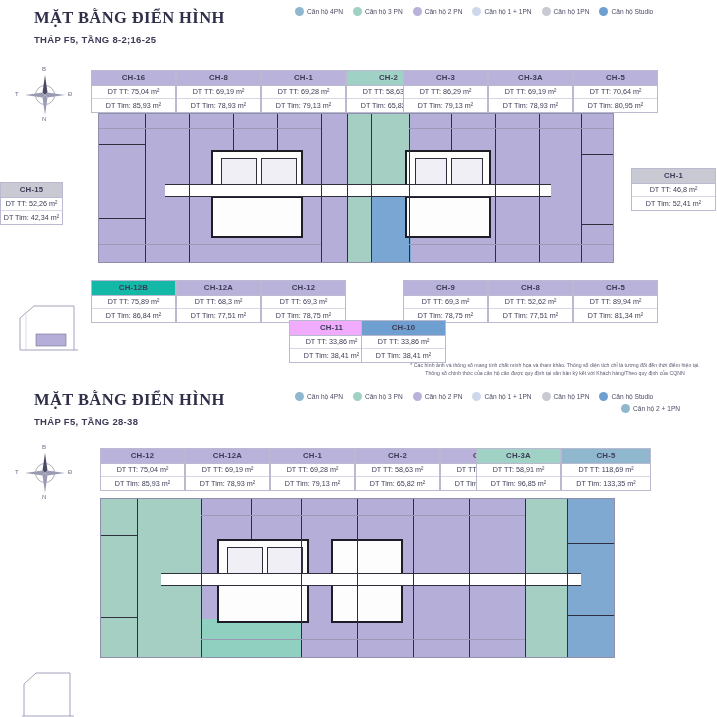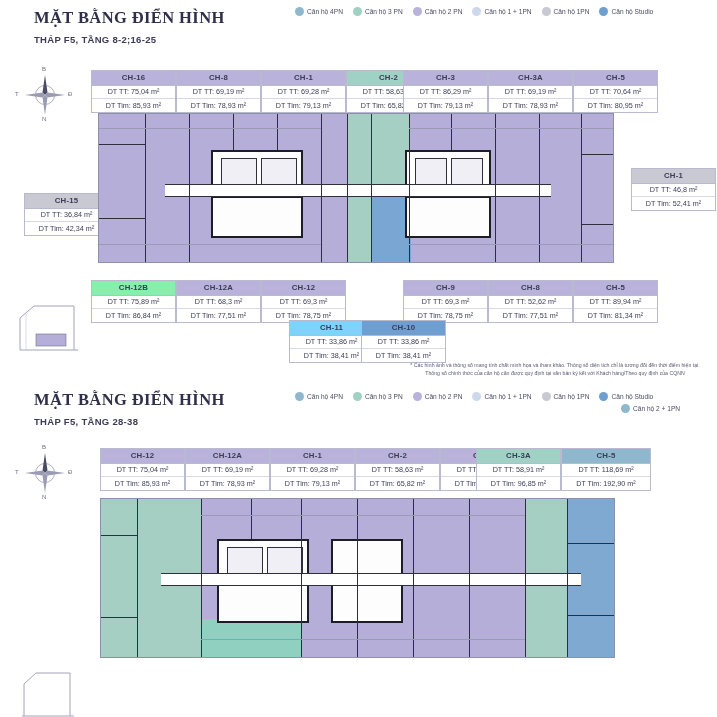--- a/index.html
+++ b/index.html
@@ -174,23 +174,23 @@
     <div class="hd" style="background:#b9b2db;">CH-3A</div>
     <div class="rw">DT TT: 69,19 m²</div>
     <div class="rw">DT Tim: 78,93 m²</div>
   </div>
   <div class="ubox" style="left:573px;top:70px;width:85px;">
     <div class="hd" style="background:#b9b2db;">CH-5</div>
     <div class="rw">DT TT: 70,64 m²</div>
     <div class="rw">DT Tim: 80,95 m²</div>
   </div>
 
-  <div class="ubox" style="left:24px;top:182px;width:85px;margin-top:11px;">
+  <div class="ubox" style="left:0;top:182px;width:63px;">
     <div class="hd" style="background:#c9c9d4;">CH-15</div>
-    <div class="rw">DT TT: 36,84 m²</div>
+    <div class="rw">DT TT: 52,26 m²</div>
     <div class="rw">DT Tim: 42,34 m²</div>
   </div>
 
   <div class="ubox" style="left:631px;top:168px;width:85px;">
     <div class="hd" style="background:#c9c9d4;">CH-1</div>
     <div class="rw">DT TT: 46,8 m²</div>
     <div class="rw">DT Tim: 52,41 m²</div>
   </div>
 
   <div class="plan" style="left:98px;top:113px;width:516px;height:150px;">
@@ -228,21 +228,21 @@
     <div class="wall" style="left:0;top:104px;width:46px;height:1.2px;"></div>
     <div class="wall" style="left:482px;top:40px;width:34px;height:1.2px;"></div>
     <div class="wall" style="left:482px;top:110px;width:34px;height:1.2px;"></div>
     <div class="roomline" style="left:0;top:14px;width:222px;height:0.8px;"></div>
     <div class="roomline" style="left:0;top:130px;width:222px;height:0.8px;"></div>
     <div class="roomline" style="left:310px;top:14px;width:206px;height:0.8px;"></div>
     <div class="roomline" style="left:310px;top:130px;width:206px;height:0.8px;"></div>
   </div>
 
   <div class="ubox" style="left:91px;top:280px;width:85px;">
-    <div class="hd" style="background:#86efac;">CH-12B</div>
+    <div class="hd" style="background:#14b8a6;">CH-12B</div>
     <div class="rw">DT TT: 75,89 m²</div>
     <div class="rw">DT Tim: 86,84 m²</div>
   </div>
   <div class="ubox" style="left:176px;top:280px;width:85px;">
     <div class="hd" style="background:#b9b2db;">CH-12A</div>
     <div class="rw">DT TT: 68,3 m²</div>
     <div class="rw">DT Tim: 77,51 m²</div>
   </div>
   <div class="ubox" style="left:261px;top:280px;width:85px;">
     <div class="hd" style="background:#b9b2db;">CH-12</div>
@@ -259,21 +259,21 @@
     <div class="rw">DT TT: 52,62 m²</div>
     <div class="rw">DT Tim: 77,51 m²</div>
   </div>
   <div class="ubox" style="left:573px;top:280px;width:85px;">
     <div class="hd" style="background:#b9b2db;">CH-5</div>
     <div class="rw">DT TT: 89,94 m²</div>
     <div class="rw">DT Tim: 81,34 m²</div>
   </div>
 
   <div class="ubox" style="left:289px;top:320px;width:85px;">
-    <div class="hd" style="background:#7dd3fc;">CH-11</div>
+    <div class="hd" style="background:#f0abfc;">CH-11</div>
     <div class="rw">DT TT: 33,86 m²</div>
     <div class="rw">DT Tim: 38,41 m²</div>
   </div>
   <div class="ubox" style="left:361px;top:320px;width:85px;">
     <div class="hd" style="background:#6f9fd0;">CH-10</div>
     <div class="rw">DT TT: 33,86 m²</div>
     <div class="rw">DT Tim: 38,41 m²</div>
   </div>
 
   <div class="elev" style="left:14px;top:300px;">
@@ -364,21 +364,21 @@
     <div class="rw">DT Tim: 91,59 m²</div>
   </div>
   <div class="ubox" style="left:476px;top:70px;width:85px;">
     <div class="hd" style="background:#9fd2c4;">CH-3A</div>
     <div class="rw">DT TT: 58,91 m²</div>
     <div class="rw">DT Tim: 96,85 m²</div>
   </div>
   <div class="ubox" style="left:561px;top:70px;width:90px;">
     <div class="hd" style="background:#8fb8cf;">CH-5</div>
     <div class="rw">DT TT: 118,69 m²</div>
-    <div class="rw">DT Tim: 192,90 m²</div>
+    <div class="rw">DT Tim: 133,35 m²</div>
   </div>
 
   <div class="plan" style="left:100px;top:120px;width:515px;height:160px;">
     <div class="cell" style="left:0;top:0;width:100px;height:160px;background:#a6cfc3;"></div>
     <div class="cell" style="left:100px;top:0;width:366px;height:160px;background:#b5aed8;"></div>
     <div class="cell" style="left:466px;top:0;width:49px;height:160px;background:#7fa9d1;"></div>
     <div class="cell" style="left:424px;top:0;width:42px;height:160px;background:#a6cfc3;"></div>
     <div class="cell" style="left:100px;top:120px;width:100px;height:40px;background:#8fd0c0;"></div>
 
     <div class="core" style="left:116px;top:40px;width:92px;height:44px;">

